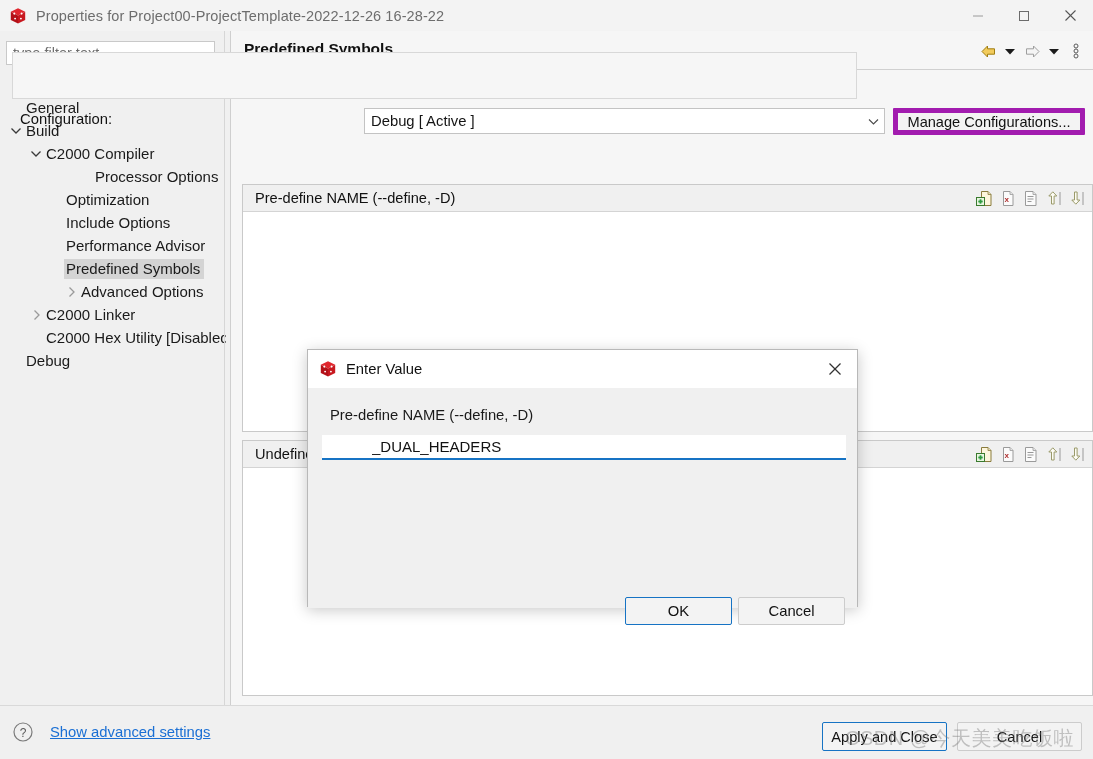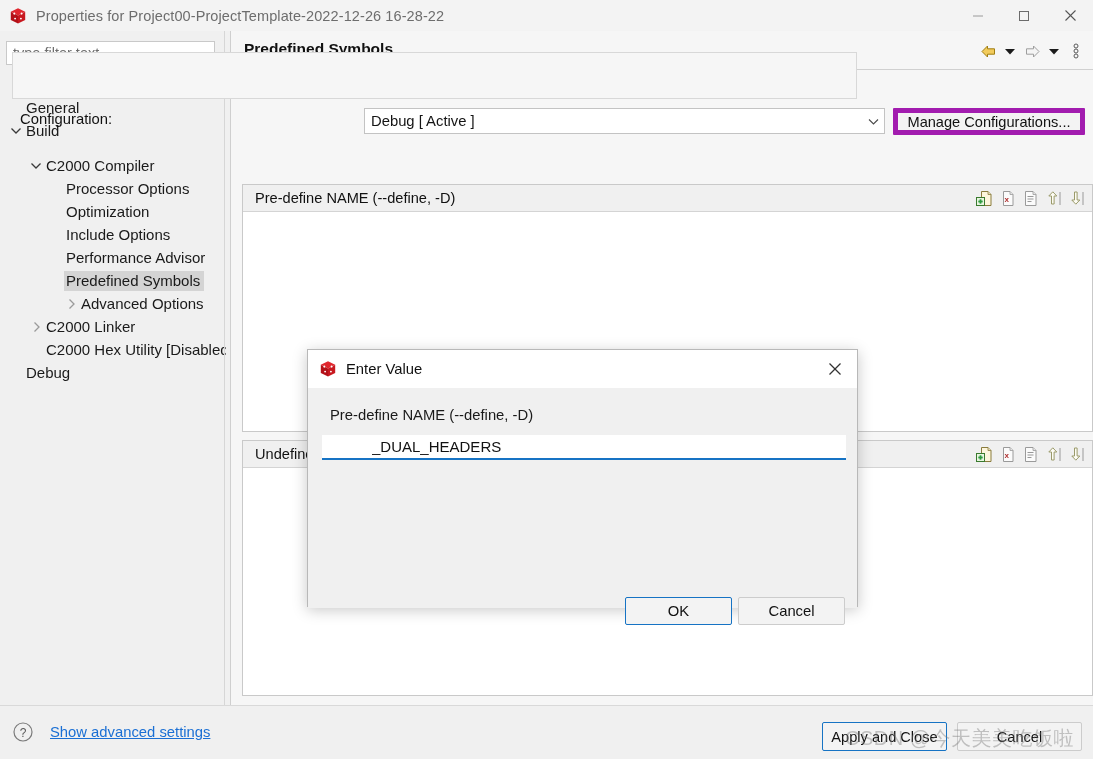--- a/index.html
+++ b/index.html
@@ -415,29 +415,29 @@
           <span class="lbl">General</span>
         </div>
         <div class="tnode" style="padding-left: 8px;">
           <span class="arrow">
             <svg width="12" height="9" viewBox="0 0 12 9">
               <polyline points="1.5,2.5 6,7 10.5,2.5" fill="none" stroke="#3a3a3a" stroke-width="1.3"></polyline>
             </svg>
           </span>
           <span class="lbl">Build</span>
         </div>
-        <div class="tnode" style="padding-left: 28px; margin-top: 12px;">
+        <div class="tnode" style="padding-left: 28px;">
           <span class="arrow">
             <svg width="12" height="9" viewBox="0 0 12 9">
               <polyline points="1.5,2.5 6,7 10.5,2.5" fill="none" stroke="#3a3a3a" stroke-width="1.3"></polyline>
             </svg>
           </span>
           <span class="lbl">C2000 Compiler</span>
         </div>
-        <div class="tnode" style="padding-left: 48px;">
+        <div class="tnode" style="padding-left: 48px; margin-left: 29px;">
           <span class="arrow"></span>
           <span class="lbl">Processor Options</span>
         </div>
         <div class="tnode" style="padding-left: 48px;">
           <span class="arrow"></span>
           <span class="lbl">Optimization</span>
         </div>
         <div class="tnode" style="padding-left: 48px;">
           <span class="arrow"></span>
           <span class="lbl">Include Options</span>

